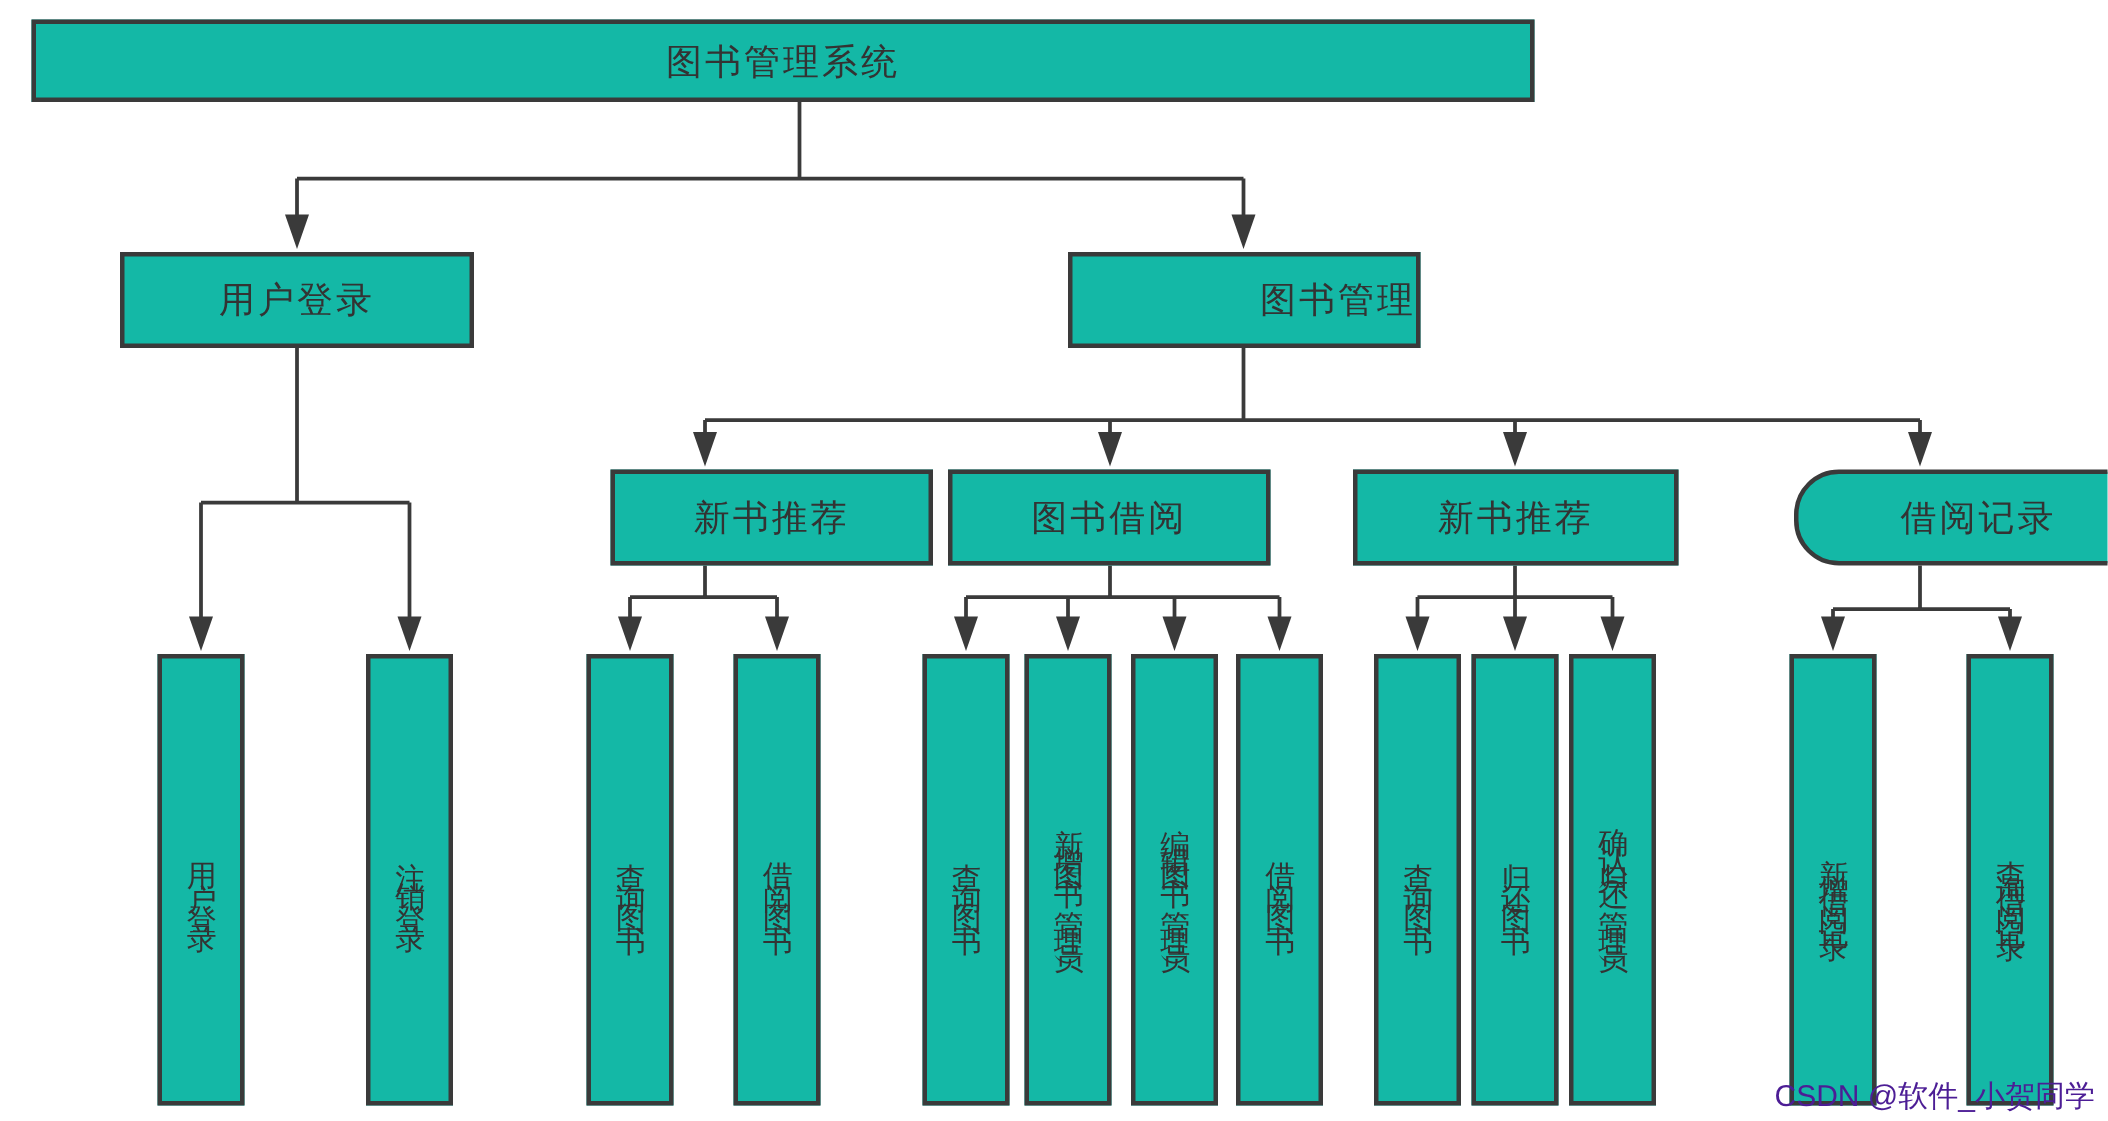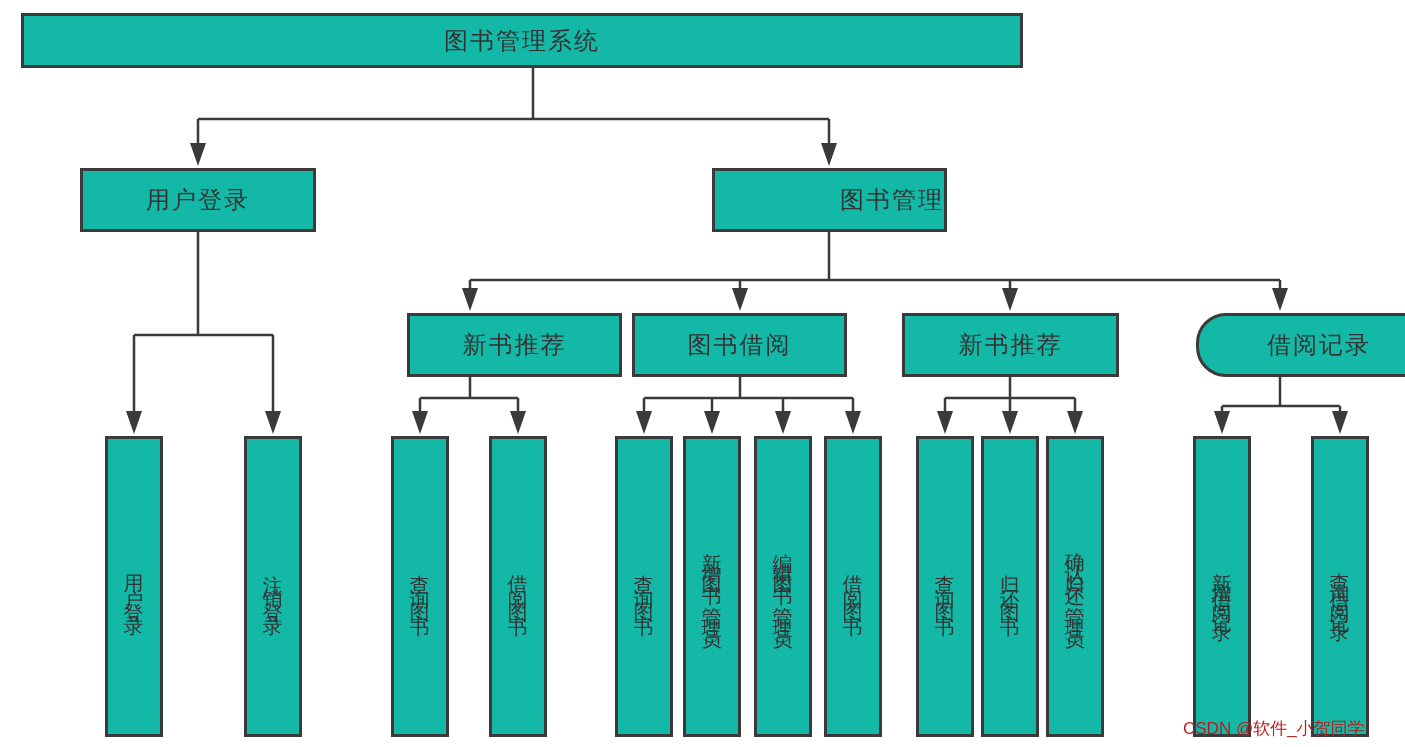--- a/index.html
+++ b/index.html
@@ -35,22 +35,22 @@
     font-size: 20px;
     color: #333333;
     line-height: 1;
   }
   .ls-s { letter-spacing: 14px; }   
   .ls-m { letter-spacing: 10px; }   
   .ls-l { letter-spacing: 11px; }   
   .watermark {
     position: absolute;
     left: 1183px; top: 717px;
-    font-size: 17px;
-    color: #b91c1c;
+    font-size: 20px;
+    color: #4c1d95;
     z-index: 5;
     white-space: nowrap;
   }
 </style>
 </head>
 <body>
 
 <div class="stage">
 
   <svg class="wires" width="1405" height="747" viewBox="0 0 1405 747" fill="none" stroke="#3a3a3a" stroke-width="2.5">

